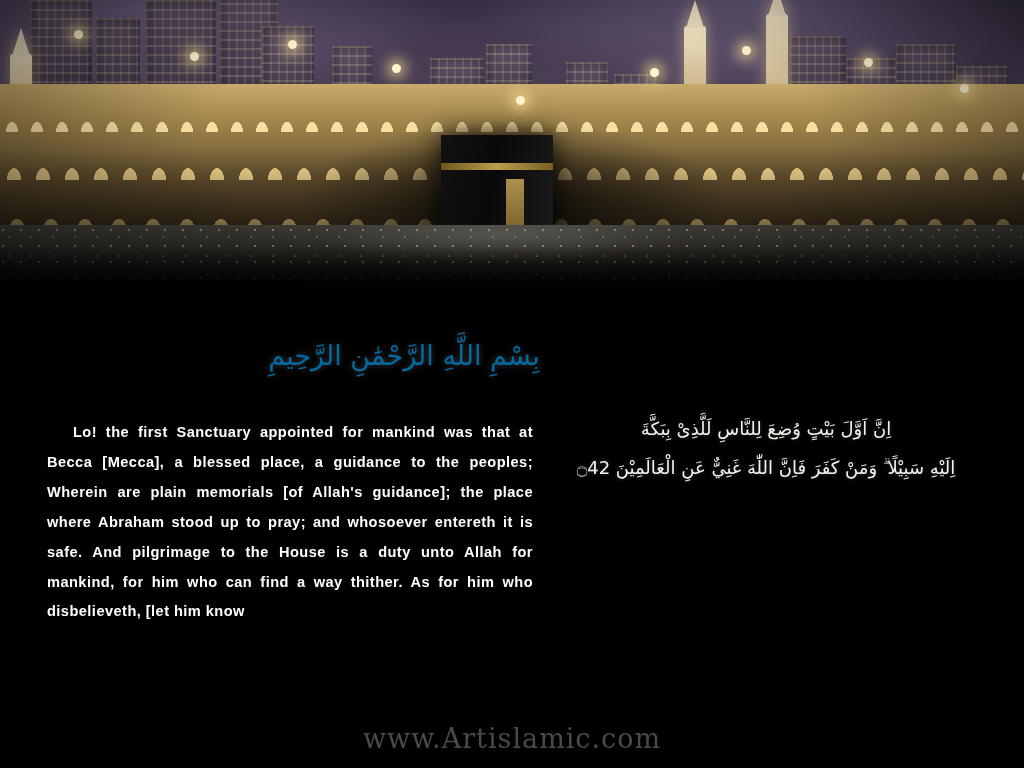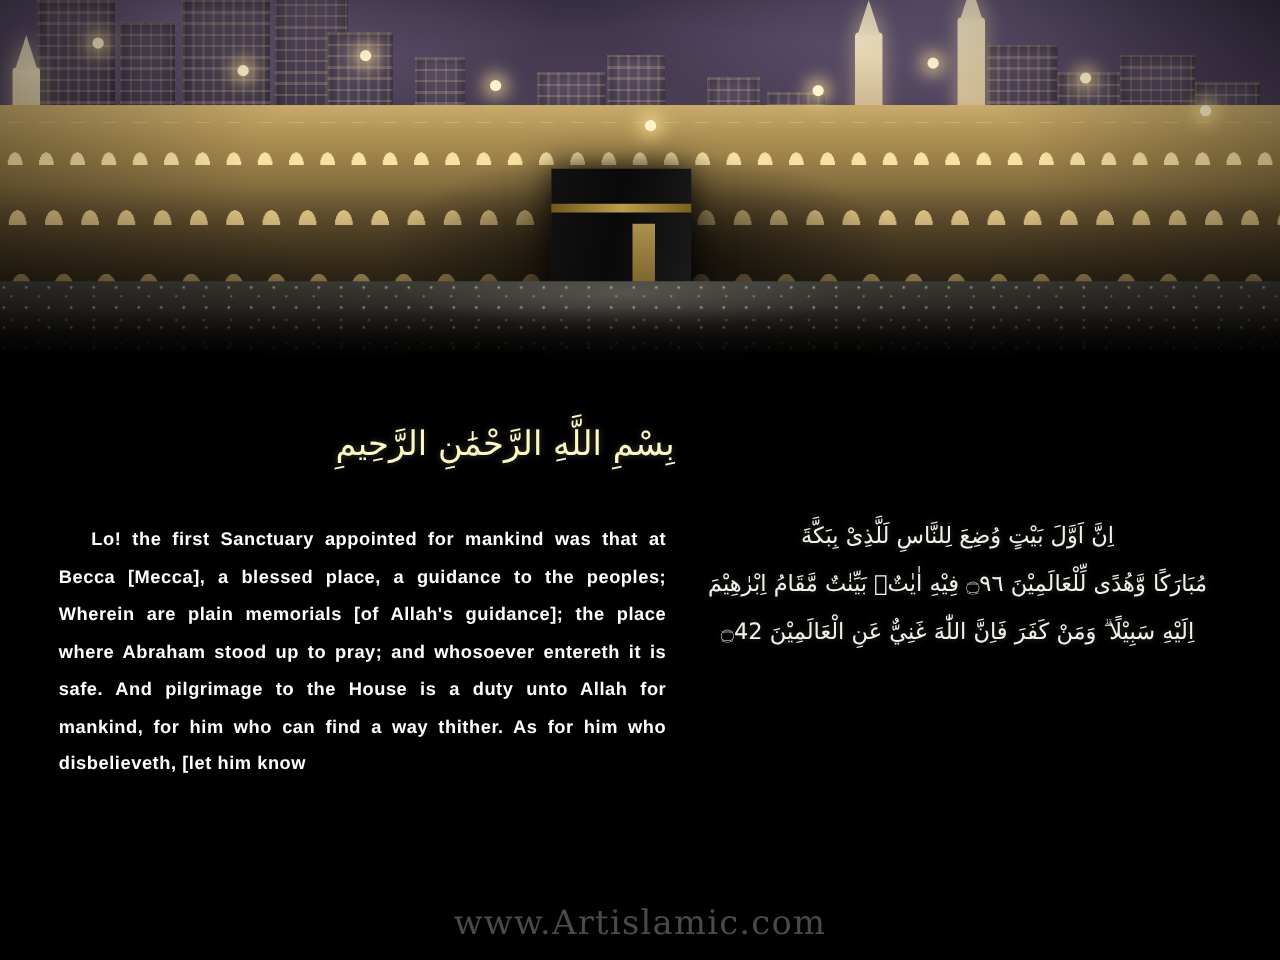--- a/index.html
+++ b/index.html
@@ -197,21 +197,21 @@
     width: 1024px;
     height: 476px;
     background: #000;
   }
   .basmala {
     position: absolute;
     left: 0;
     top: 48px;
     width: 808px;
     text-align: center;
-    color: #fef9c3;
+    color: #0369a1;
     font-family: "DejaVu Sans", sans-serif;
     font-size: 27px;
     line-height: 1.2;
     direction: rtl;
     text-shadow: 0 0 6px rgba(255,255,255,0.25);
   }
   .translation {
     position: absolute;
     left: 10px;
     top: 126px;
@@ -318,19 +318,18 @@
   <div class="content">
 
     <div class="basmala">بِسْمِ اللَّهِ الرَّحْمَٰنِ الرَّحِيمِ</div>
 
     <div class="translation">
       <span>Lo! the first Sanctuary appointed for mankind was that at Becca [Mecca], a blessed place, a guidance to the peoples; Wherein are plain memorials [of Allah's guidance]; the place where Abraham stood up to pray; and whosoever entereth it is safe. And pilgrimage to the House is a duty unto Allah for mankind, for him who can find a way thither. As for him who disbelieveth, [let him know</span>
     </div>
 
     <div class="arabic-verse">
       <span class="line">اِنَّ اَوَّلَ بَيْتٍ وُضِعَ لِلنَّاسِ لَلَّذِىْ بِبَكَّةَ</span>
-      <span class="line">مُبَارَكًا وَّهُدًى لِّلْعَالَمِيْنَ ۝٩٦ فِيْهِ اٰيٰتٌۢ بَيِّنٰتٌ مَّقَامُ اِبْرٰهِيْمَ</span>
       <span class="line">اِلَيْهِ سَبِيْلًا ۗ وَمَنْ كَفَرَ فَاِنَّ اللّٰهَ غَنِيٌّ عَنِ الْعَالَمِيْنَ ۝42</span>
     </div>
 
     <div class="watermark">www.Artislamic.com</div>
   </div>
 </div>
 
 </body></html>

